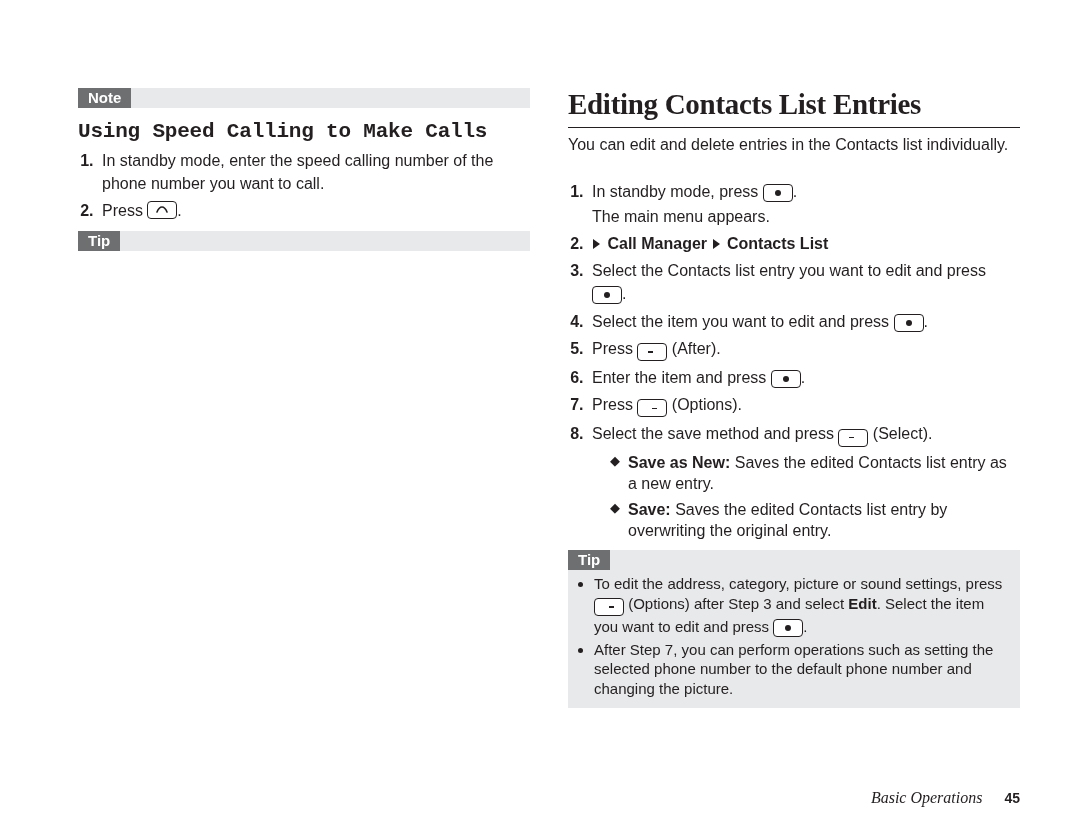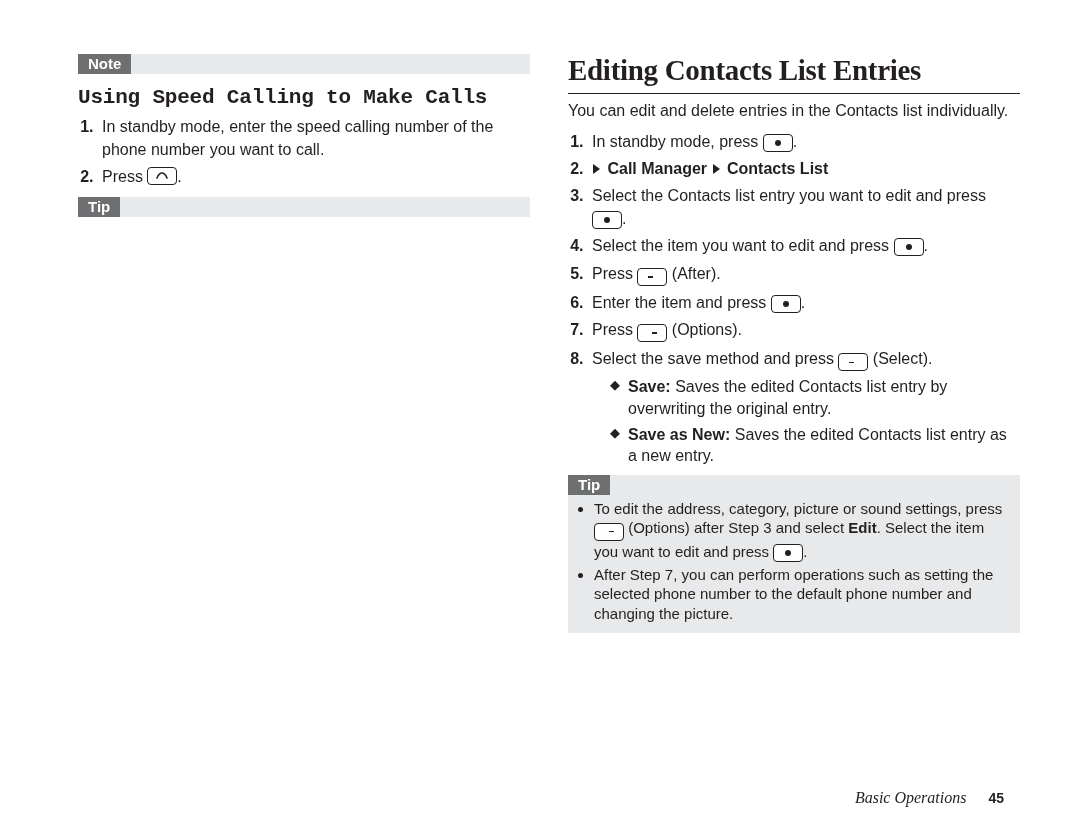--- a/index.html
+++ b/index.html
@@ -6,21 +6,21 @@
     margin: 0;
     background: #fff;
     font-family: Arial, Helvetica, sans-serif;
     color: #231f20;
   }
   .page {
     width: 1080px;
     height: 831px;
     position: relative;
     box-sizing: border-box;
-    padding: 54px 60px 40px 78px;
+    padding: 88px 60px 40px 78px;
     display: flex;
     gap: 38px;
   }
   .col {
     flex: 1 1 50%;
     min-width: 0;
   }
   h1 {
     font-family: Liberation Serif, serif;
     font-stretch: condensed;
@@ -150,21 +150,21 @@
     position: relative; left: -2px;
   }
   .key-soft-right::after {
     content: "";
     width: 5px; height: 1.5px; background: #231f20;
     position: relative; left: 2px;
   }
   .key-call svg { width: 14px; height: 10px; }
   .footer {
     position: absolute;
-    bottom: 24px; right: 76px;
+    bottom: 24px; right: 60px;
     font-family: Georgia, 'Times New Roman', serif;
     font-style: italic;
     font-size: 16px;
   }
   .footer .pnum {
     font-family: Arial, sans-serif;
     font-style: normal;
     font-weight: 700;
     font-size: 14px;
     margin-left: 18px;
@@ -201,24 +201,25 @@
 
   </div>
 
   <div class="col">
 
     <h1>Editing Contacts List Entries</h1>
     <hr class="rule">
 
     <div class="body-condensed">You can edit and delete entries in the Contacts list individually.</div>
 
-    <ol class="steps" style="margin-top:8px;">
+    <ol class="steps" style="margin-top:24px;">
       <li>
         <span>In standby mode, press </span>
         <span class="key key-dot"></span>.
+        <div style="margin-top:2px">The main menu appears.</div>
       </li>
       <li>
         <span class="triangle"></span>
         <strong>Call Manager</strong>
         <span class="triangle"></span>
         <strong>Contacts List</strong>
       </li>
       <li>
         <span>Select the Contacts list entry you want to edit and press </span>
         <span class="key key-dot"></span>.
@@ -241,24 +242,24 @@
         <span class="key key-soft-right"></span>
         <span> (Options).</span>
       </li>
       <li>
         <span>Select the save method and press </span>
         <span class="key key-soft-left"></span>
         <span> (Select).</span>
 
         <ul class="diamond-list">
           <li>
-            <span class="dl-label">Save:</span><span> Saves the edited Contacts list entry by overwriting the original entry.</span>
+            <span class="dl-label">Save as New:</span><span> Saves the edited Contacts list entry as a new entry.</span>
           </li>
           <li>
-            <span class="dl-label">Save as New:</span><span> Saves the edited Contacts list entry as a new entry.</span>
+            <span class="dl-label">Save:</span><span> Saves the edited Contacts list entry by overwriting the original entry.</span>
           </li>
         </ul>
       </li>
     </ol>
 
     <div class="callout">
       <div class="callout-header">Tip</div>
       <div class="callout-body">
         <ul>
           <li>

